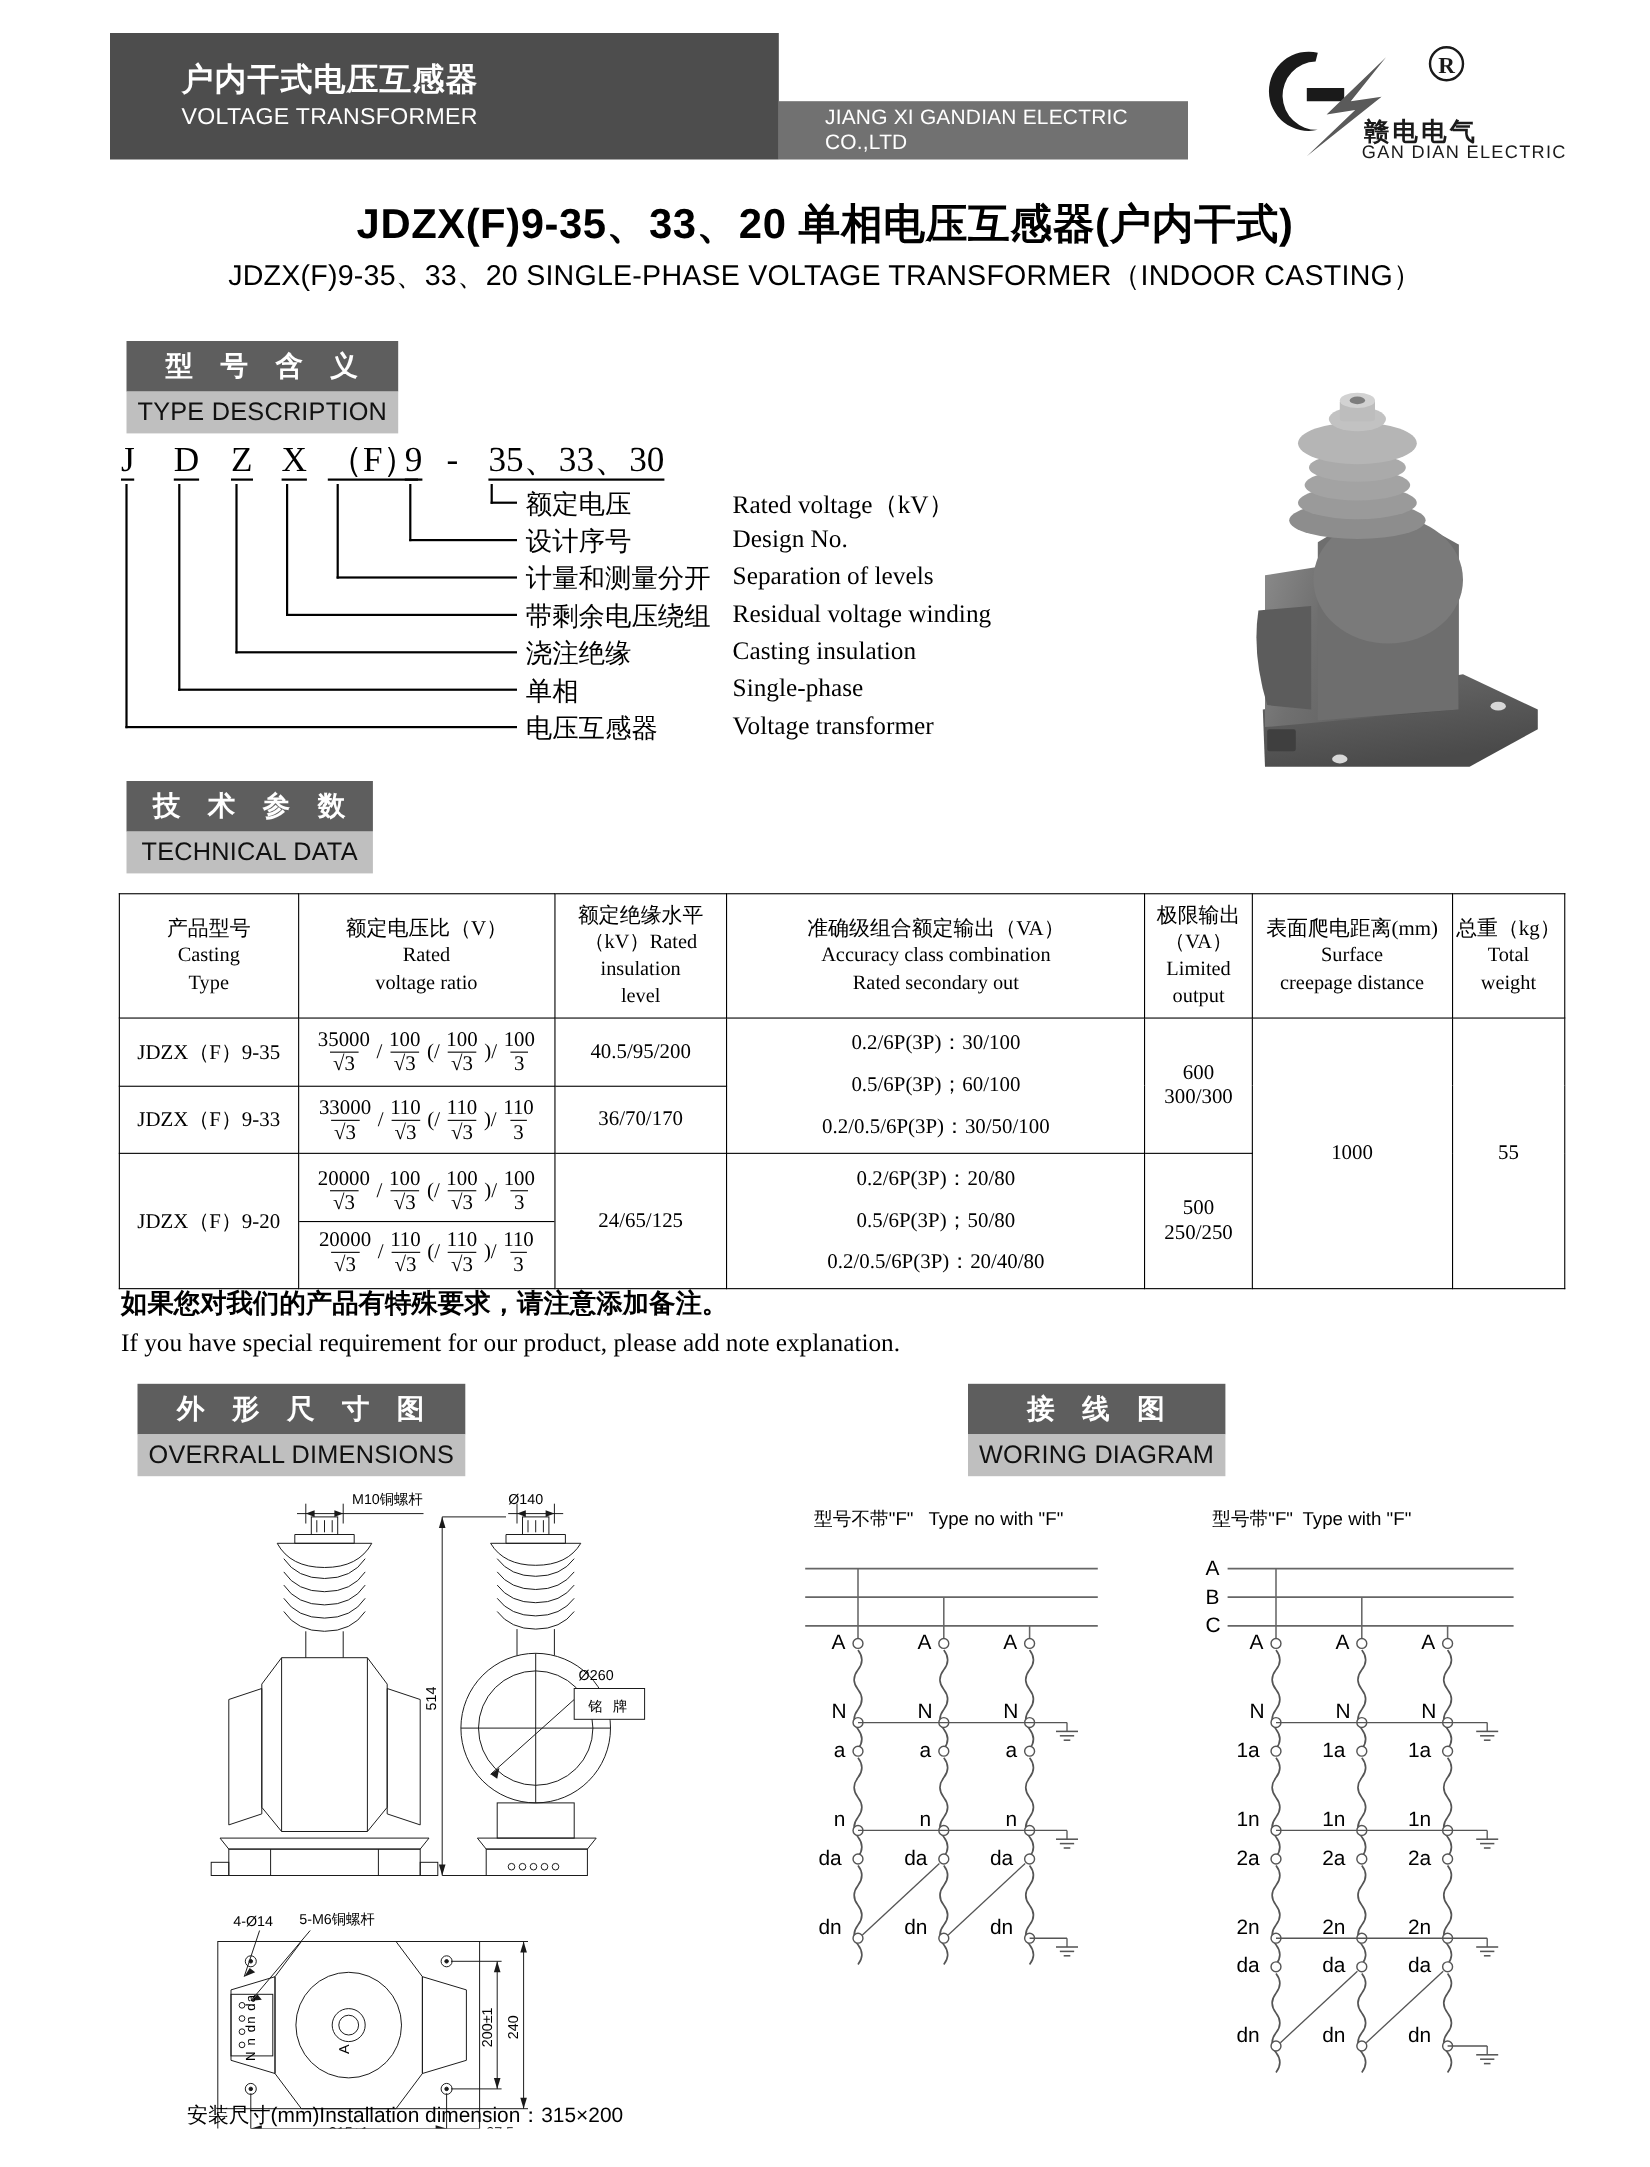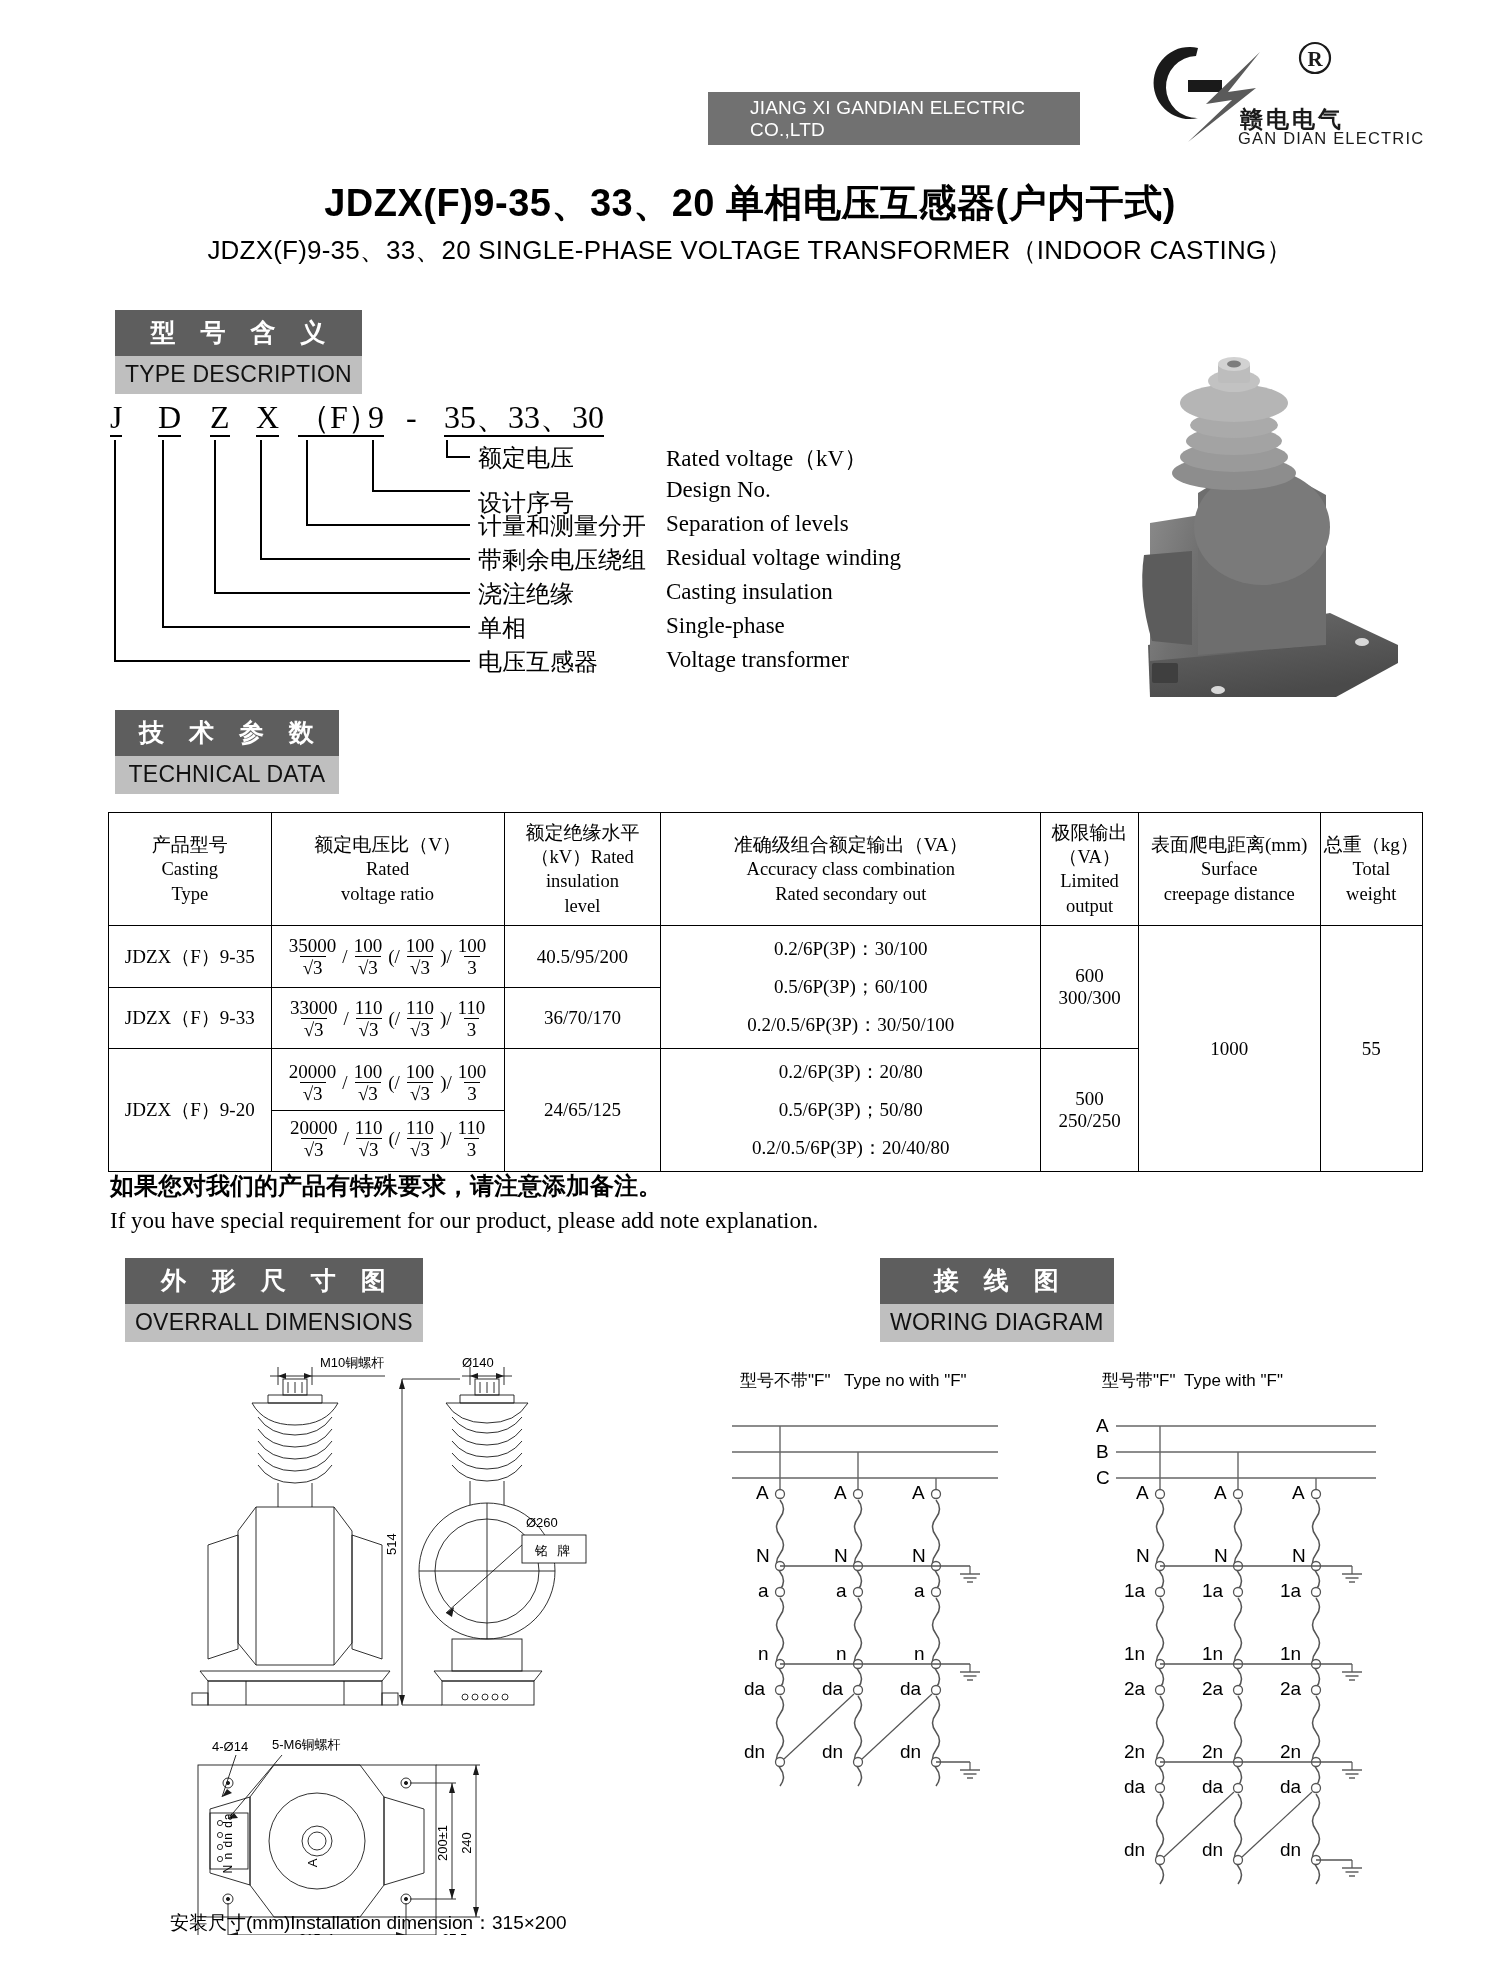--- a/index.html
+++ b/index.html
@@ -120,20 +120,24 @@
   .wirehd { font-family:"Liberation Sans", sans-serif; font-size:17px; fill:#000; }
   .installtxt {
     position:absolute; left:170px; top:1910px;
     font-family:"Liberation Sans", sans-serif; font-size:19px; white-space:nowrap;
   }
 </style>
 </head>
 <body>
 
 <div class="header">
+  <div class="hdr-left">
+    <div class="cn">户内干式电压互感器</div>
+    <div class="en">VOLTAGE TRANSFORMER</div>
+  </div>
   <div class="hdr-mid-bot">
     <span>JIANG XI GANDIAN ELECTRIC CO.,LTD</span>
   </div>
 
   <div class="logo">
     <svg width="320" height="118" viewBox="0 0 320 118">
 
       <path d="M88,18 A36,36 0 1,0 88,88 A30,30 0 1,1 86,26 Z" fill="#1a1a1a"></path>
       <path d="M78,50 L112,50 L112,62 L78,62 Z" fill="#1a1a1a"></path>
 
@@ -182,21 +186,21 @@
   <div class="vline" style="left:104px; top:40px; height:154px;"></div>
   <div class="hline" style="left:104px; top:192px; width:256px;"></div>
 
   <div class="vline" style="left:52px;  top:40px; height:188px;"></div>
   <div class="hline" style="left:52px;  top:226px; width:308px;"></div>
 
   <div class="vline" style="left:4px;   top:40px; height:222px;"></div>
   <div class="hline" style="left:4px;   top:260px; width:356px;"></div>
 
   <div class="lbl-cn" style="left:368px; top:42px;">额定电压</div>
-  <div class="lbl-cn" style="left:368px; top:87px;">设计序号</div>
+  <div class="lbl-cn" style="left:368px; top:76px;">设计序号</div>
   <div class="lbl-cn" style="left:368px; top:110px;">计量和测量分开</div>
   <div class="lbl-cn" style="left:368px; top:144px;">带剩余电压绕组</div>
   <div class="lbl-cn" style="left:368px; top:178px;">浇注绝缘</div>
   <div class="lbl-cn" style="left:368px; top:212px;">单相</div>
   <div class="lbl-cn" style="left:368px; top:246px;">电压互感器</div>
 
   <div class="lbl-en" style="left:556px; top:43px;">Rated voltage（kV）</div>
   <div class="lbl-en" style="left:556px; top:77px;">Design No.</div>
   <div class="lbl-en" style="left:556px; top:111px;">Separation of levels</div>
   <div class="lbl-en" style="left:556px; top:145px;">Residual voltage winding</div>

